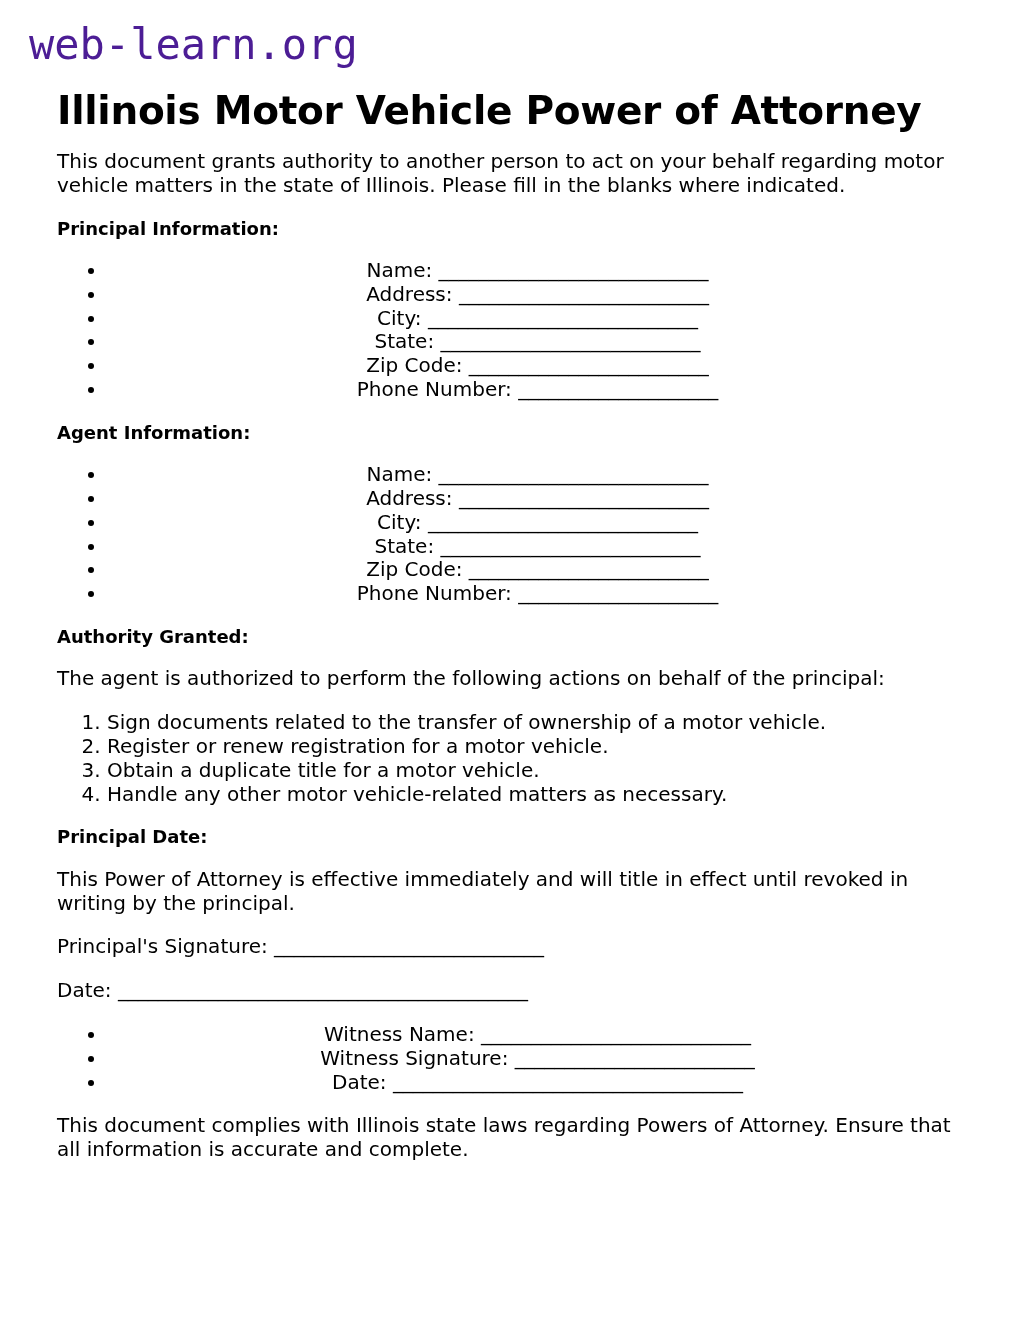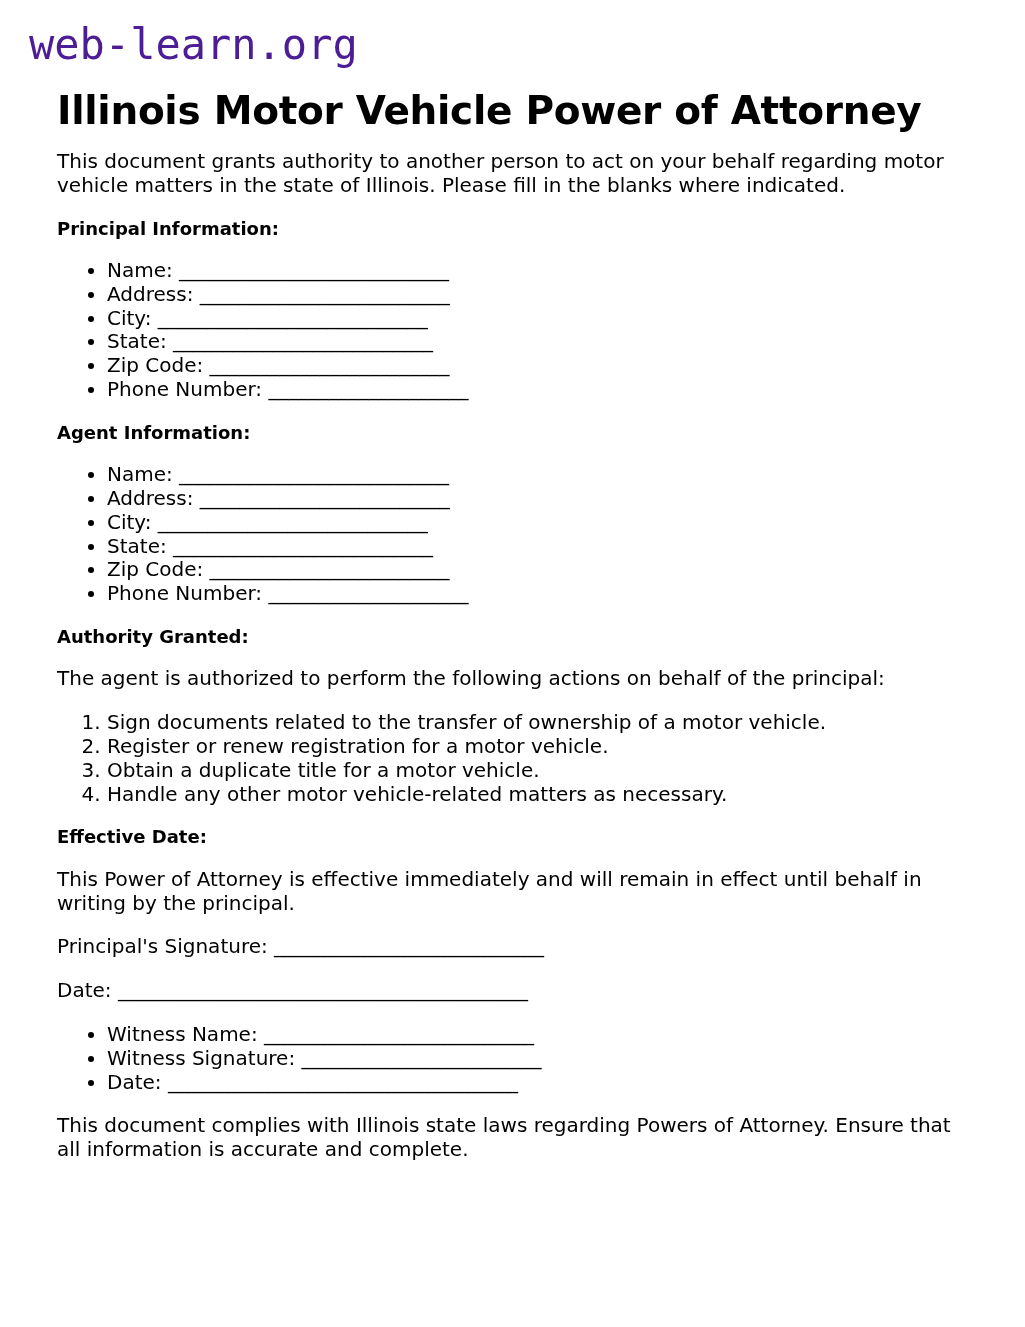--- a/index.html
+++ b/index.html
@@ -28,21 +28,21 @@
     line-height: 1.18;
     margin: 22px 0 0 0;
     letter-spacing: -0.3px;
     font-weight: bold;
     white-space: nowrap;
   }
   p { margin: 20px 0; }
   p.intro { margin-top: 16px; }
   h3 { font-size: 18px; margin: 20px 0; font-weight: bold; }
   ul, ol { margin: 20px 0; padding-left: 50px; }
-  ul { list-style: disc; }
+  ul { list-style: disc; text-align: center; }
   li { line-height: 1.19; }
   .lbl { white-space: pre; }
   .blank { white-space: pre; letter-spacing: 0; }
   .sig-line { margin: 20px 0; }
 </style>
 </head>
 <body>
 
 <div class="page">
 
@@ -110,22 +110,22 @@
 
   <h3>Authority Granted:</h3>
   <p>The agent is authorized to perform the following actions on behalf of the principal:</p>
   <ol>
     <li>Sign documents related to the transfer of ownership of a motor vehicle.</li>
     <li>Register or renew registration for a motor vehicle.</li>
     <li>Obtain a duplicate title for a motor vehicle.</li>
     <li>Handle any other motor vehicle-related matters as necessary.</li>
   </ol>
 
-  <h3>Effective Date:</h3>
-  <p>This Power of Attorney is effective immediately and will remain in effect until behalf in writing by the principal.</p>
+  <h3>Principal Date:</h3>
+  <p>This Power of Attorney is effective immediately and will title in effect until revoked in writing by the principal.</p>
 
   <p class="sig-line">
     <span class="lbl">Principal's Signature:</span>
     <span class="blank">___________________________</span>
   </p>
   <p class="sig-line">
     <span class="lbl">Date:</span>
     <span class="blank">_________________________________________</span>
   </p>
 

